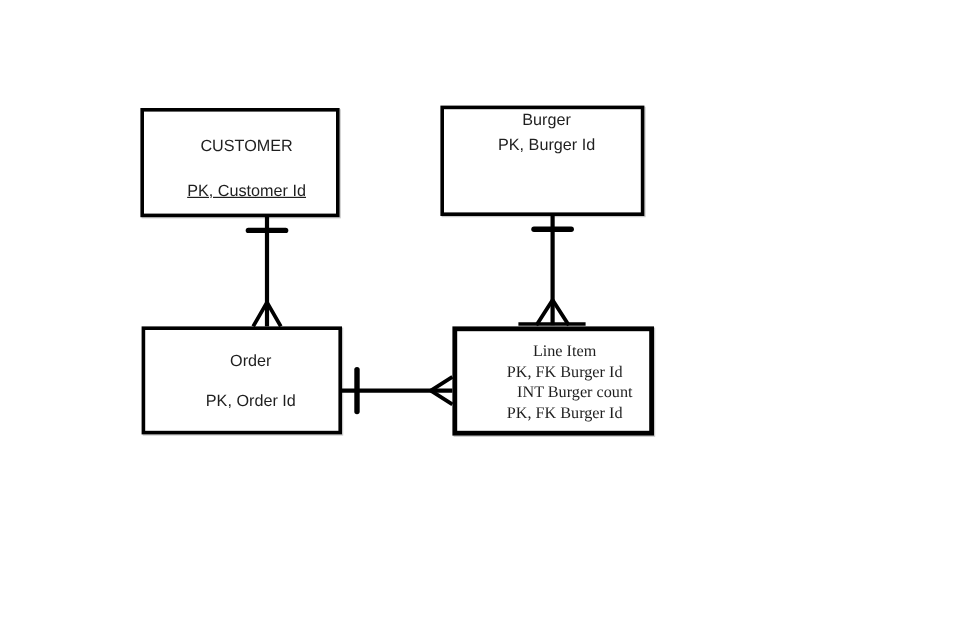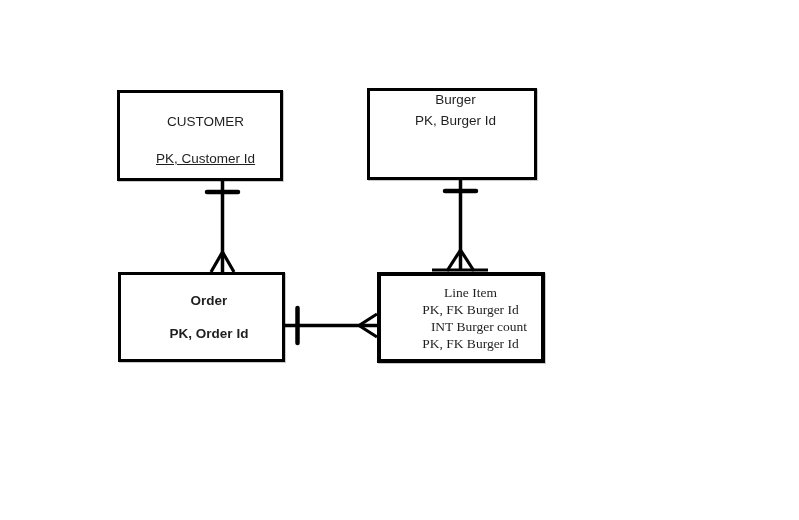--- a/index.html
+++ b/index.html
@@ -25,21 +25,21 @@
     box-shadow:1px 1px 0 0 var(--shadow-color);
     color:var(--text-color);
     font-size:13.5px;
     line-height:17px;
   }
   .entity .title,.entity .attr{white-space:pre;}
   .entity-customer{left:117px;top:90px;width:166px;height:91px;padding:20px 4px 0 15px;}
   .entity-customer .attr{margin-top:20px;text-decoration:underline;}
   .entity-burger{left:367px;top:88px;width:170px;height:92px;padding:0 4px 0 11px;}
   .entity-burger .attr{margin-top:4px;}
-  .entity-order{left:118px;top:272px;width:167px;height:90px;padding:17px 4px 0 19px;font-weight:bold;}
+  .entity-order{left:118px;top:272px;width:167px;height:90px;padding:17px 4px 0 19px;}
   .entity-order .attr{margin-top:16px;}
   .entity-line-item{left:377px;top:272px;width:168px;height:91px;border-width:4px;padding:8px 2px 0 21px;font-family:Liberation Serif, serif;}
   .entity-line-item .attr.indent{padding-left:17px;}
   .connectors{
     position:absolute;left:0;top:0;width:799px;height:520px;
     pointer-events:none;
   }
 </style>
 </head>
 <body>

